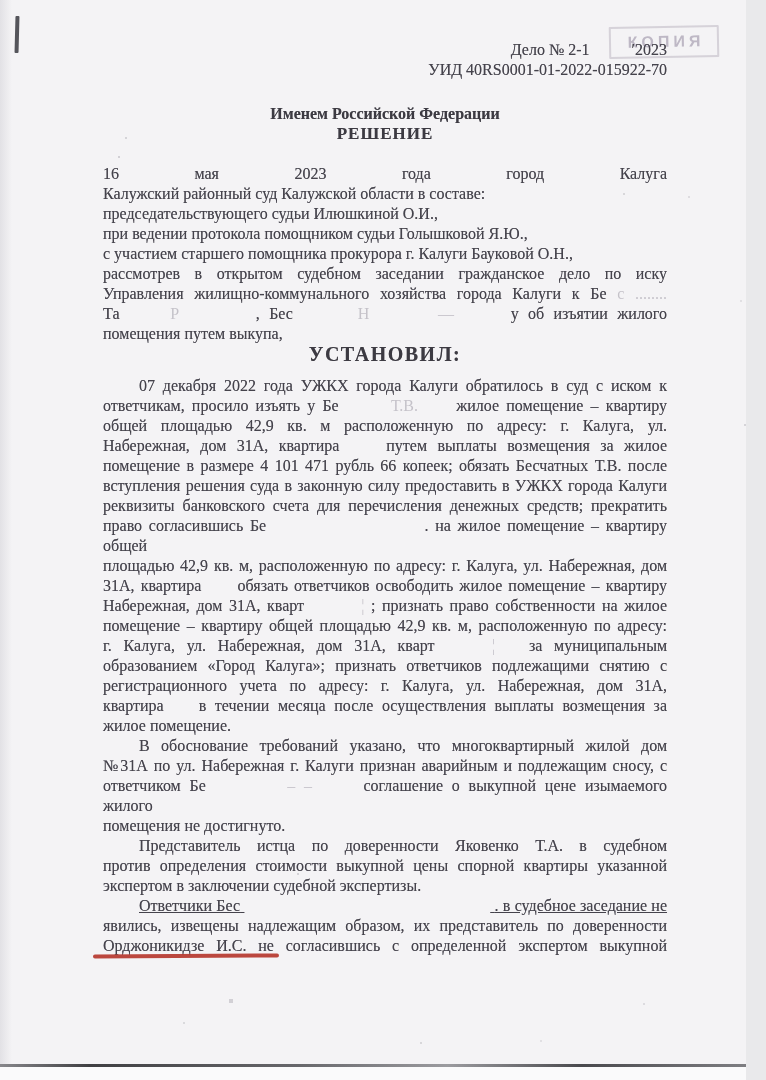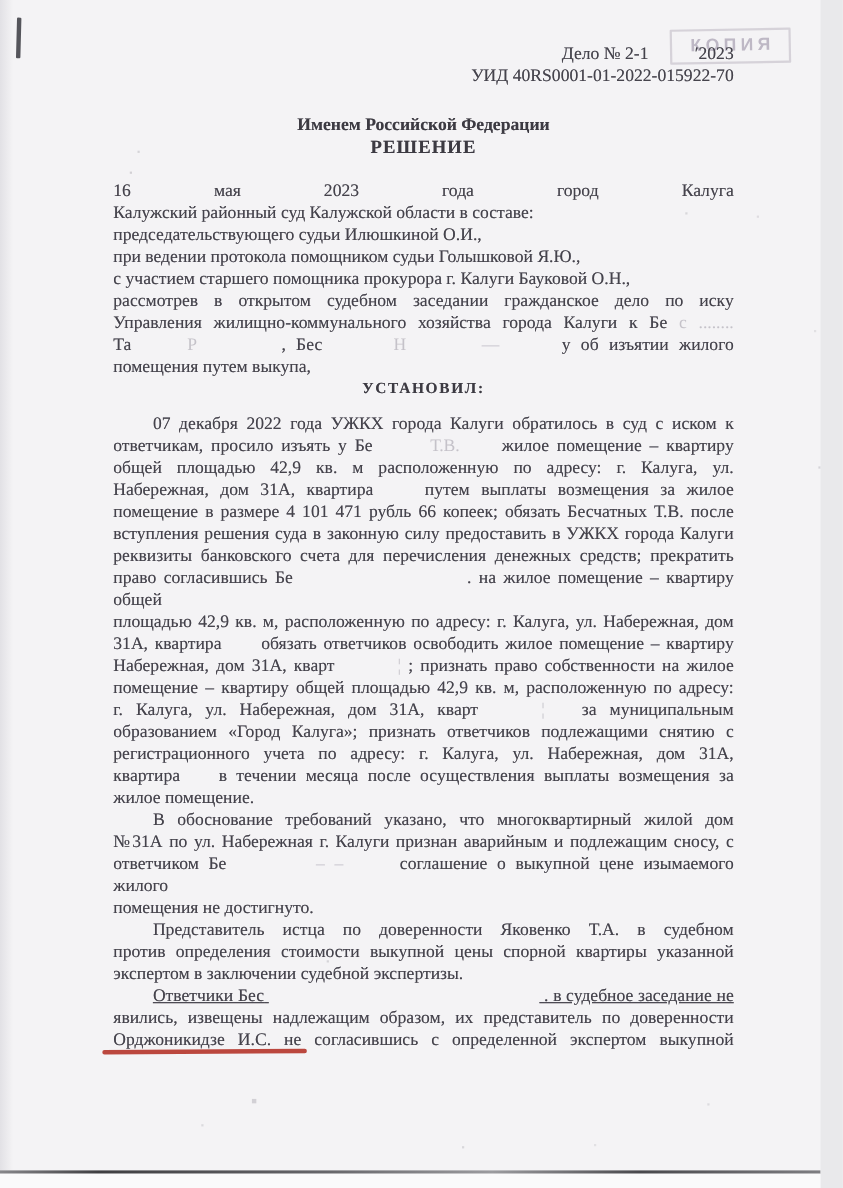--- a/index.html
+++ b/index.html
@@ -25,21 +25,21 @@
     line-height:20px; min-height:20px;
     white-space:normal;
     text-shadow:0 0 0.6px rgba(69,67,76,0.55);
   }
   .justify { text-align:justify; text-align-last:justify; }
   .left    { text-align:left;    text-align-last:left; }
   .center  { text-align:center;  text-align-last:center; }
   .right   { text-align:right;   text-align-last:right; }
   .bold    { font-weight:bold; color:#3c3a42; }
   .title   { font-size:17px; letter-spacing:1px; }
-  .ustanovil { font-size:14px; letter-spacing:1.5px; }
+  .ustanovil { font-size:20px; letter-spacing:1.5px; }
   .gap { display:inline-block; height:2px; }
   .faint { color:rgba(108,103,120,0.35); text-shadow:none; }
   .red-underline { position:relative;font-family:Liberation Serif, serif; }
   .red-underline::after {
     content:''; position:absolute; left:-10px; right:-5px; bottom:-4px; height:4px;
     background:#b5342a; border-radius:2px; transform:rotate(-0.35deg); opacity:0.9;
   }
   .stamp {
     position:absolute; left:609px; top:26px; width:102px; height:28px;
     border:2px solid rgba(184,178,190,0.5);

